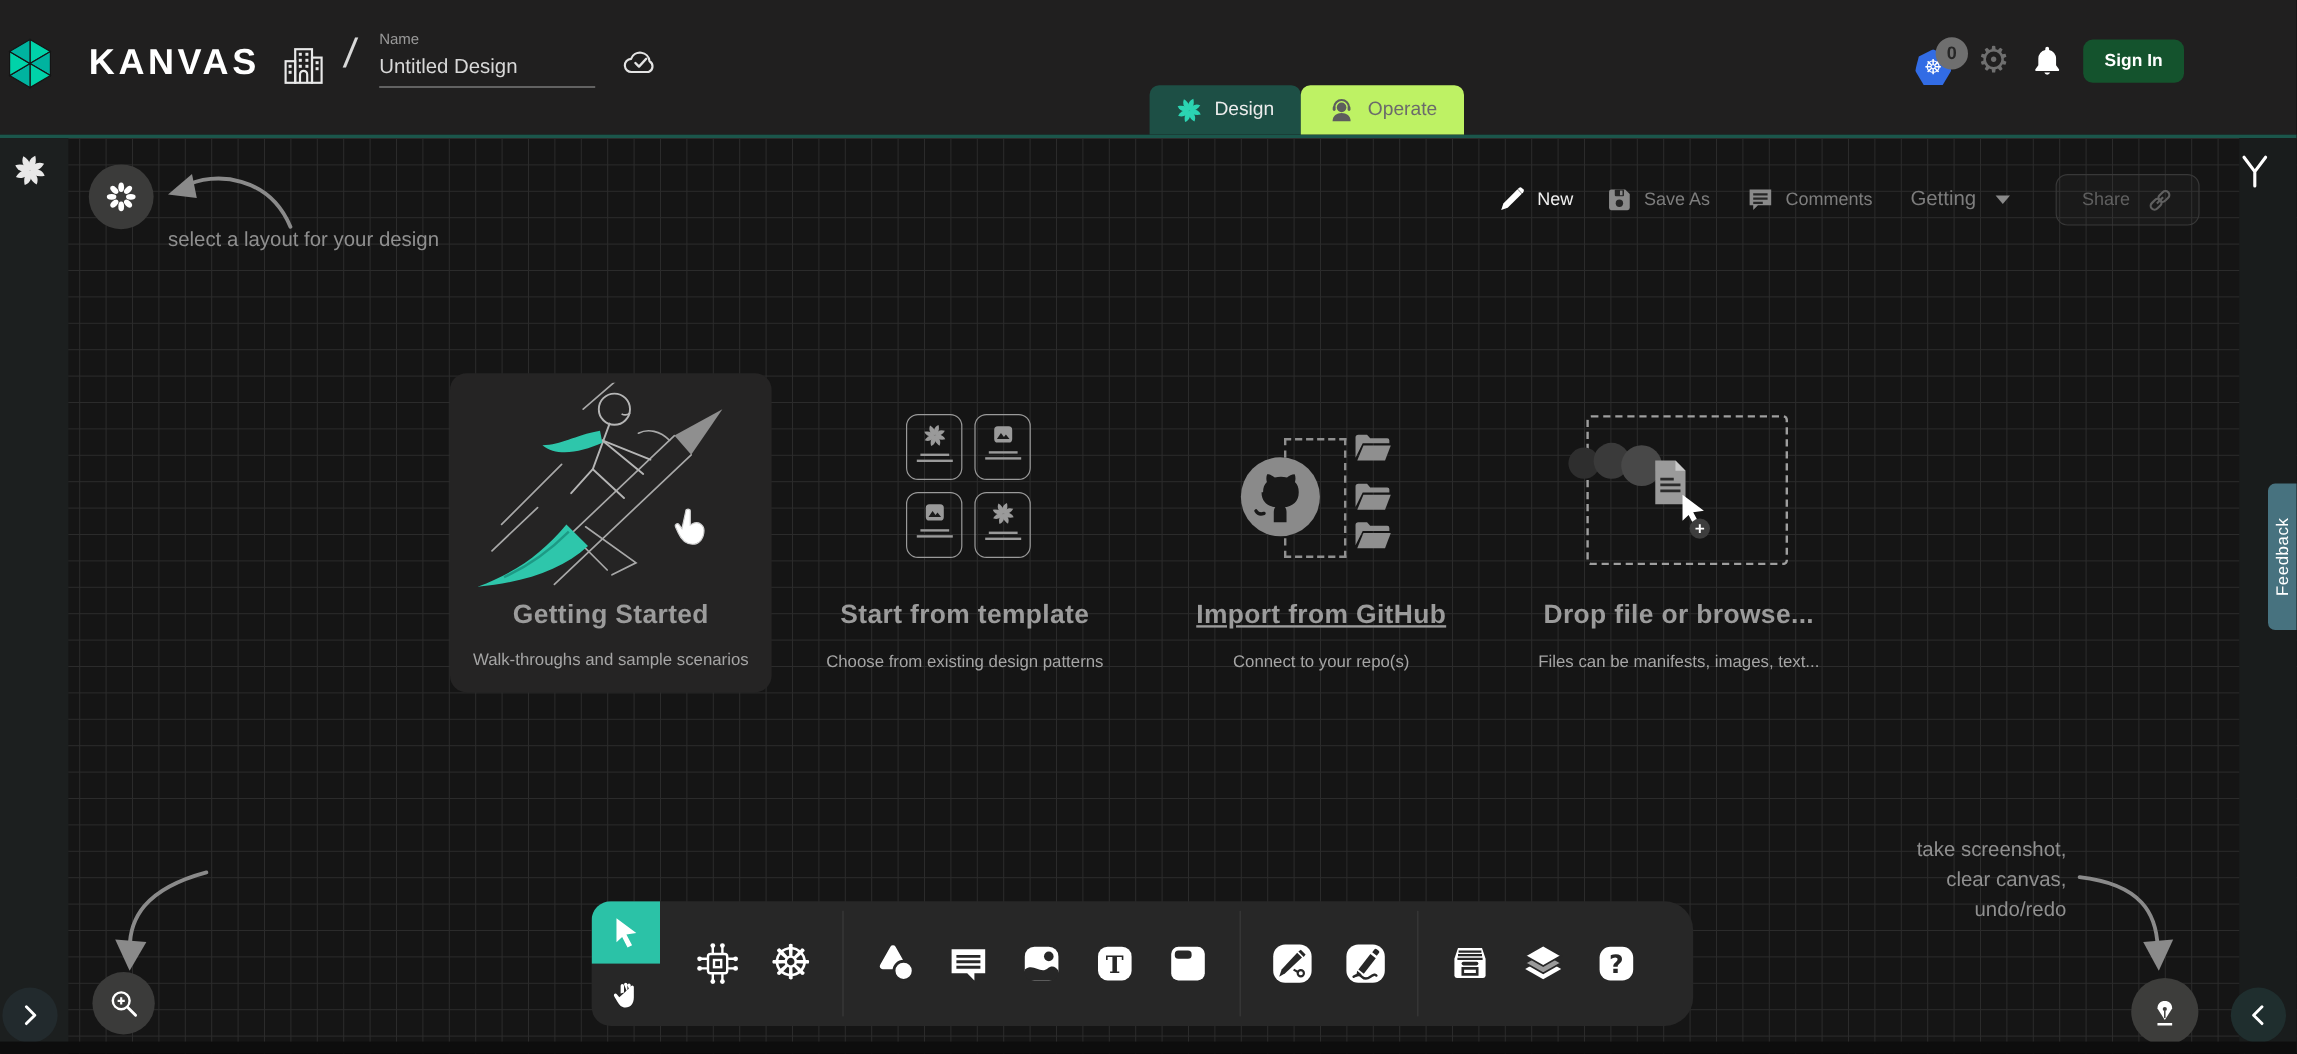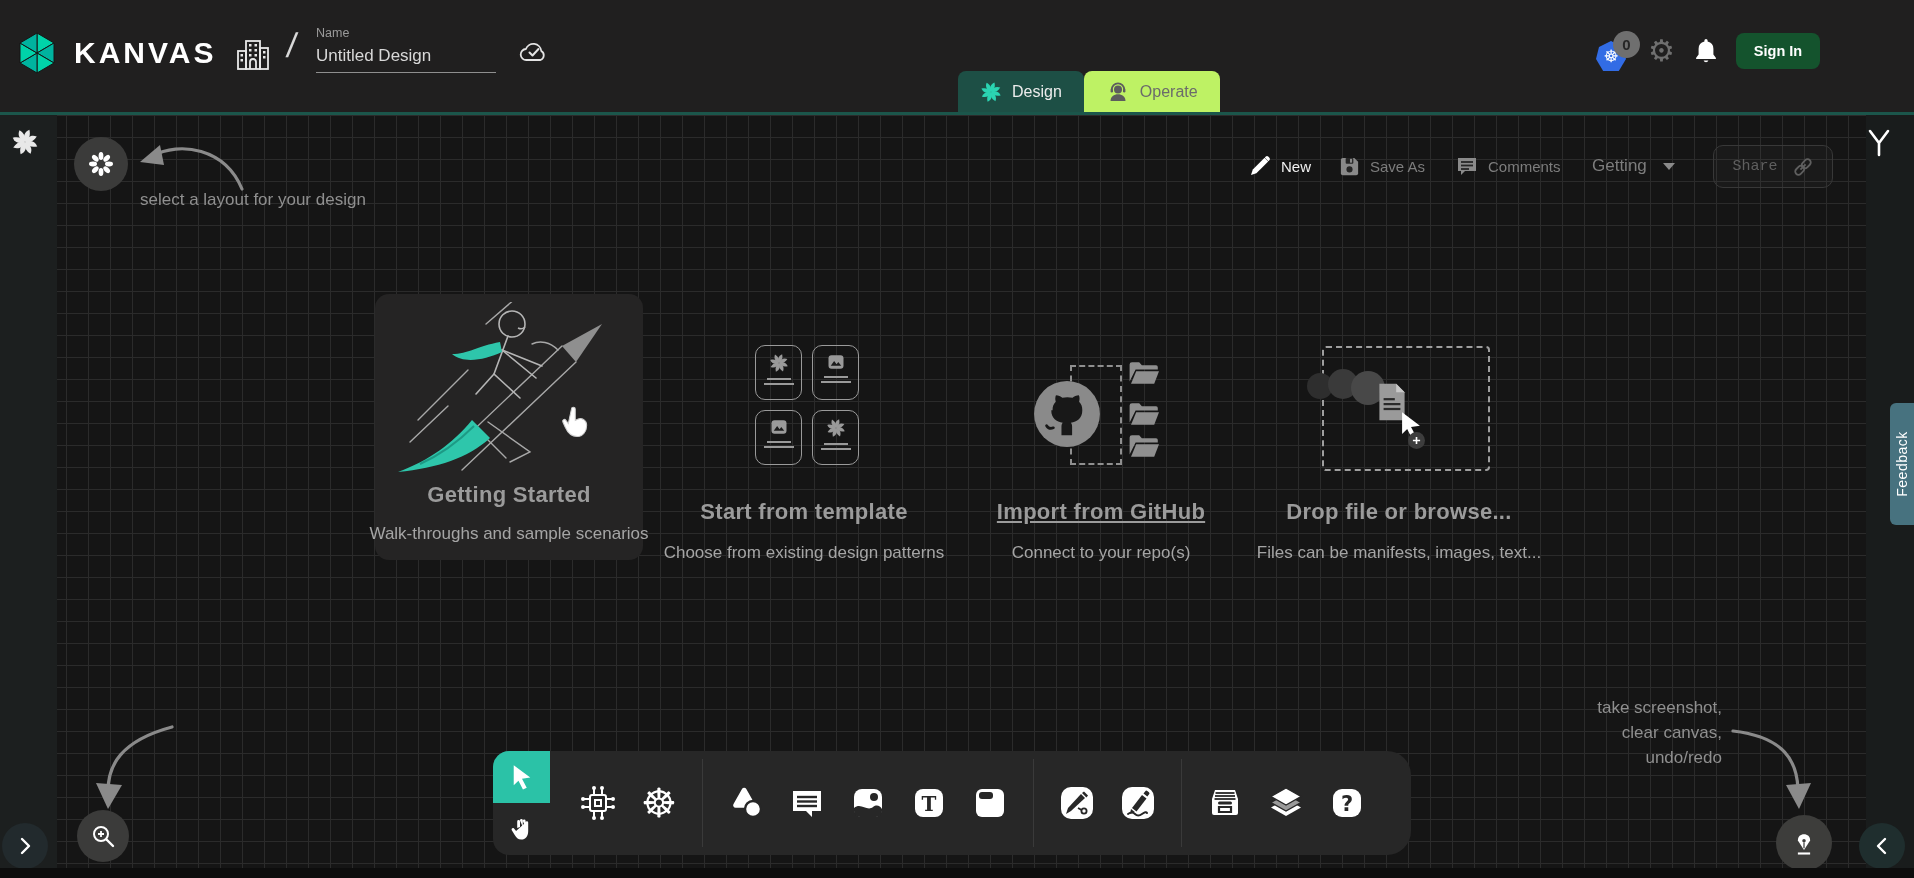--- a/index.html
+++ b/index.html
@@ -3,21 +3,21 @@
 <meta charset="utf-8">
 <style>
   * { margin:0; padding:0; box-sizing:border-box; }
   html,body { background:#000; }
   body { font-family:"Liberation Sans", sans-serif; }
   .stage { position:relative; width:1914px; height:878px; background:#151515; overflow:hidden; }
   .abs { position:absolute; }
 
   
   .topbar { position:absolute; left:0; top:0; width:1914px; height:112px; background:#201f1f; z-index:30; }
-  .brand { position:absolute; left:14px; top:30px; display:flex; align-items:center; gap:14px; cursor:pointer; }
+  .brand { position:absolute; left:2px; top:30px; display:flex; align-items:center; gap:26px; cursor:pointer; }
   .brand-text { color:#fff; font-size:30px; font-weight:700; letter-spacing:3px; }
   .org-icon { position:absolute; left:233px; top:35px; color:#e8e8e8; }
   .crumb-sep { position:absolute; left:287px; top:26px; color:#d9d9d9; font-size:34px; font-weight:300; transform:skewX(-8deg); }
   .name-block { position:absolute; left:316px; top:26px; }
   .name-label { color:#9a9a9a; font-size:12.5px; display:block; }
   .name-input { display:block; margin-top:6px; width:180px; background:transparent; border:none; border-bottom:1px solid #8f8f8f; color:#d8d8d8; font-size:17px; font-family:"Liberation Sans",sans-serif; padding:0 0 6px 0; outline:none; }
   .cloud-icon { position:absolute; left:518px; top:38px; color:#e4e4e4; }
 
   .tabs { position:absolute; left:958px; bottom:0; display:flex; }
   .tab { height:41px; display:flex; align-items:center; gap:10px; padding:0 22px; border-radius:8px 8px 0 0; font-size:16px; cursor:pointer; }
@@ -44,27 +44,27 @@
 
   .hint-text { color:#8f8f8f; font-size:17px; line-height:25px; }
   .hint-arrow { stroke:#8a8a8a; stroke-width:3.2; fill:none; stroke-linecap:round; }
   .hint-arrow-head { fill:#8a8a8a; stroke:none; }
 
   .circle-btn { position:absolute; border-radius:50%; background:#3b3b3a; display:flex; align-items:center; justify-content:center; cursor:pointer; }
 
   
   .actionbar-item { position:absolute; top:36px; height:30px; display:flex; align-items:center; gap:9px; cursor:pointer; font-size:15px; }
   .actionbar-item .lbl { white-space:nowrap; }
-  .share-btn { position:absolute; left:1713px; top:30px; width:120px; height:43px; border:1px solid #383838; background:rgba(255,255,255,0.025); border-radius:10px; display:flex; align-items:center; justify-content:center; gap:14px; color:#5f5f5f; font-size:15px; cursor:pointer;font-family:Liberation Mono, monospace; }
+  .share-btn { position:absolute; left:1713px; top:30px; width:120px; height:43px; border:1px solid #383838; background:rgba(255,255,255,0.025); border-radius:10px; display:flex; align-items:center; justify-content:center; gap:14px; color:#5f5f5f; font-size:15px; cursor:pointer; }
   .caret-down { width:0; height:0; border-left:6px solid transparent; border-right:6px solid transparent; border-top:7px solid #8a8a8a; display:inline-block; }
 
   
-  .gs-card { position:absolute; left:375px; top:179px; width:268px; height:266px; background:#252424; border-radius:14px; cursor:pointer; }
+  .gs-card { position:absolute; left:375px; top:196px; width:268px; height:266px; background:#252424; border-radius:14px; cursor:pointer; }
   .card-title { position:absolute; width:340px; text-align:center; color:#9b9b9b; font-size:22px; font-weight:700; letter-spacing:0.3px; }
-  .card-sub { position:absolute; width:360px; text-align:center; color:#a5a5a5; font-size:17px; }
+  .card-sub { position:absolute; width:360px; text-align:center; color:#a5a5a5; font-size:14px; }
   .minis { position:absolute; left:755px; top:230px; display:grid; grid-template-columns:47px 47px; grid-auto-rows:55px; gap:10px; cursor:pointer; }
   .mini { border:1.5px solid #9a9a9a; border-radius:10px; display:flex; flex-direction:column; align-items:center; padding-top:7px; color:#9a9a9a; }
   .mini .l1 { width:24px; height:2px; background:#9a9a9a; margin-top:5px; }
   .mini .l2 { width:30px; height:2px; background:#9a9a9a; margin-top:3px; }
   .gh-dash { position:absolute; left:1070px; top:250px; width:52px; height:100px; border:2px dashed #8f8f8f; }
   .drop-dash { position:absolute; left:1322px; top:231px; width:168px; height:125px; border:2px dashed #9f9f9f; border-radius:4px; cursor:pointer; }
   .drop-circle { position:absolute; border-radius:50%; }
 
   
   .btoolbar { position:absolute; left:493px; top:636px; width:918px; height:104px; background:#272727; border-radius:16px 24px 24px 16px; display:flex; z-index:5; }

